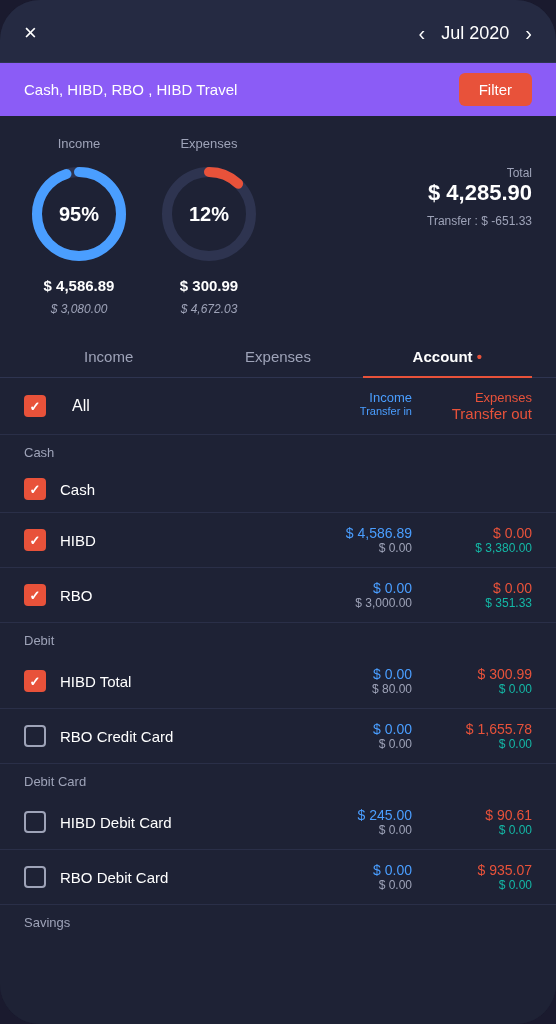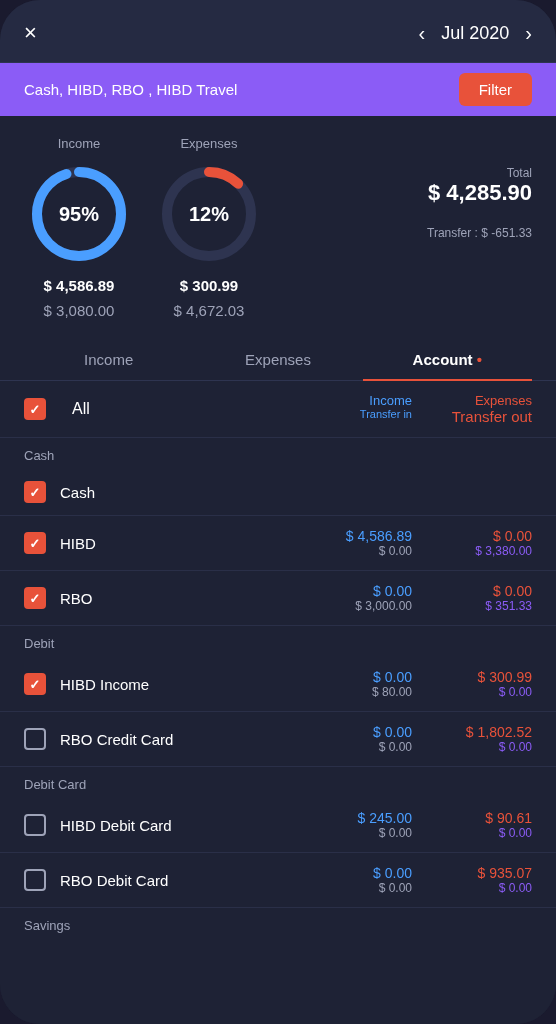--- a/index.html
+++ b/index.html
@@ -103,42 +103,43 @@
       font-size: 20px;
       font-weight: 700;
     }
     .chart-amount {
       color: #fff;
       font-size: 15px;
       font-weight: 600;
     }
     .chart-sub {
       color: #9ea3b8;
-      font-size: 15px;
+      font-size: 12px;
+      font-style: italic;
     }
     .total-block {
       flex: 1;
       display: flex;
       flex-direction: column;
       align-items: flex-end;
       padding-top: 30px;
     }
     .total-label {
       color: #9ea3b8;
       font-size: 12px;
     }
     .total-amount {
       color: #fff;
       font-size: 22px;
       font-weight: 700;
     }
     .transfer-label {
       color: #9ea3b8;
       font-size: 12px;
-      margin-top: 20px;
+      margin-top: 8px;
     }
     .tabs {
       background: #1e2235;
       display: flex;
       border-bottom: 1px solid #2e3450;
       padding: 0 24px;
     }
     .tab {
       flex: 1;
       text-align: center;
@@ -266,21 +267,21 @@
     .val-income-sub {
       color: #9ea3b8;
       font-size: 12px;
     }
     .val-expense {
       color: #e8523a;
       font-size: 14px;
       font-weight: 500;
     }
     .val-expense-sub {
-      color: #8b5cf6;
+      color: #14b8a6;
       font-size: 12px;
       text-align: right;
     }
   </style>
 </head>
 <body>
 
 <div class="phone">
 
   <div class="header">
@@ -407,21 +408,21 @@
         </div>
       </div>
     </div>
 
     <div class="section-label">Debit</div>
 
     <div class="account-row">
       <div class="checkbox checked">
         <span class="checkmark">✓</span>
       </div>
-      <span class="account-name">HIBD Income</span>
+      <span class="account-name">HIBD Total</span>
       <div class="account-values">
         <div class="val-col">
           <div class="val-income">$ 0.00</div>
           <div class="val-income-sub">$ 80.00</div>
         </div>
         <div class="val-col">
           <div class="val-expense">$ 300.99</div>
           <div class="val-expense-sub">$ 0.00</div>
         </div>
       </div>
@@ -429,21 +430,21 @@
 
     <div class="account-row">
       <div class="checkbox unchecked"></div>
       <span class="account-name">RBO Credit Card</span>
       <div class="account-values">
         <div class="val-col">
           <div class="val-income">$ 0.00</div>
           <div class="val-income-sub">$ 0.00</div>
         </div>
         <div class="val-col">
-          <div class="val-expense">$ 1,802.52</div>
+          <div class="val-expense">$ 1,655.78</div>
           <div class="val-expense-sub">$ 0.00</div>
         </div>
       </div>
     </div>
 
     <div class="section-label">Debit Card</div>
 
     <div class="account-row">
       <div class="checkbox unchecked"></div>
       <span class="account-name">HIBD Debit Card</span>

